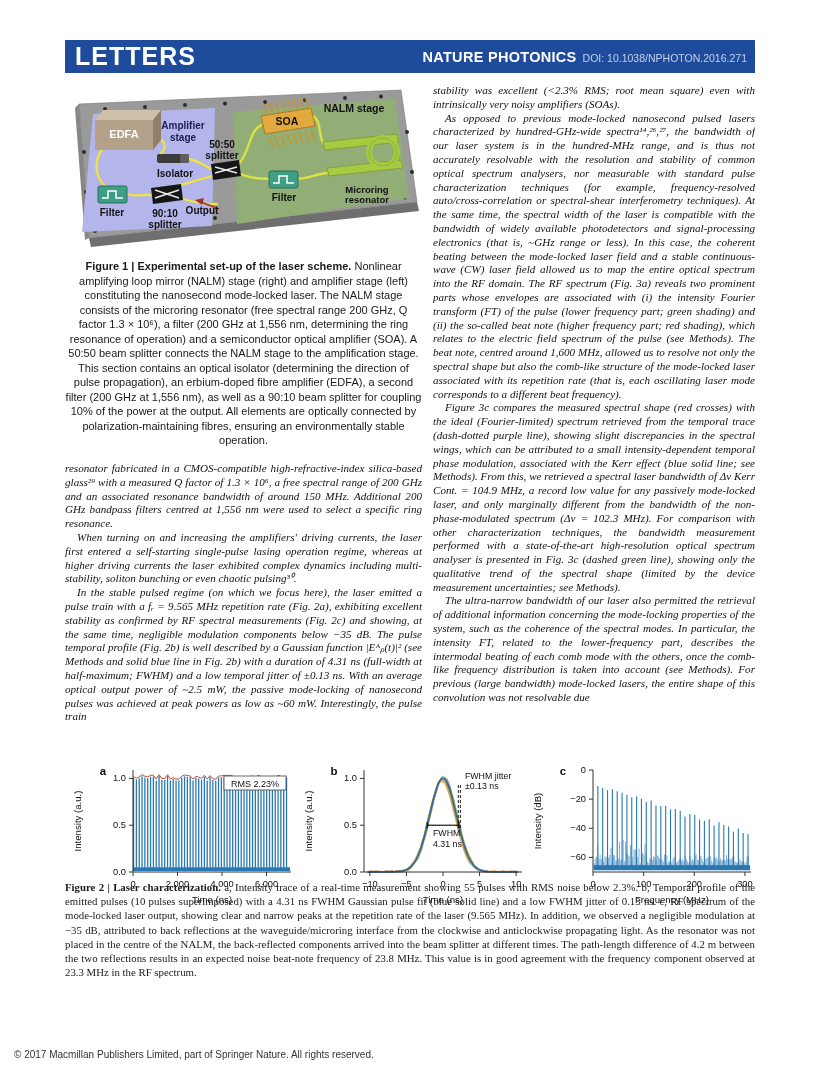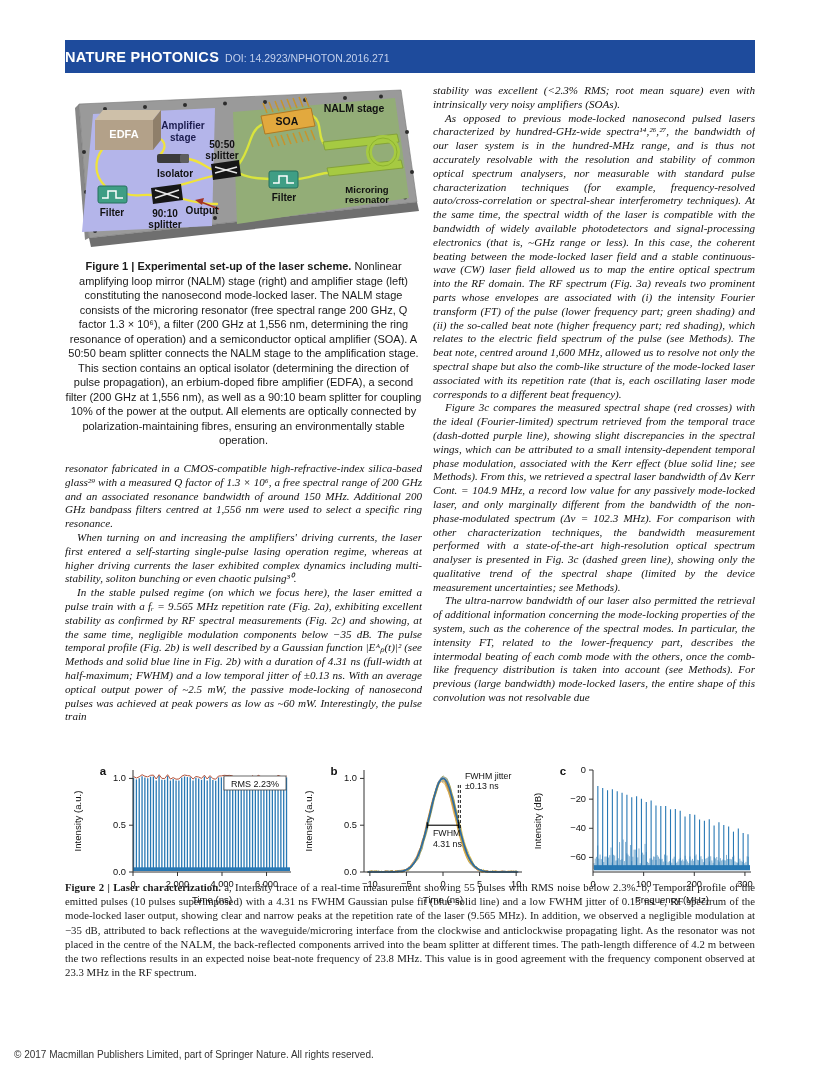--- a/index.html
+++ b/index.html
@@ -38,23 +38,24 @@
   #footer .url{color:#2a66b8;}
   #copyright{position:absolute;left:0;top:1049px;width:817px;text-align:left;
       font-family:"Liberation Sans",sans-serif;font-size:10px;color:#333;padding-left:14px;}
 </style>
 </head>
 <body>
 
 <div id="page">
 
   <div id="header-bar">
+    <span class="section">LETTERS</span>
     <span class="right">
       <span class="brand">NATURE PHOTONICS</span>
-      <span class="doi">DOI: 14.2923/NPHOTON.2016.271</span>
+      <span class="doi">DOI: 10.1038/NPHOTON.2016.271</span>
     </span>
   </div>
 
   <svg id="fig1" viewBox="0 0 360 170" font-family="Liberation Sans, sans-serif">
 
     <polygon points="24,156 352,120 354,129 26,165" fill="#6f6f6f"></polygon>
     <polygon points="14,22 24,156 20,158 10,26" fill="#878787"></polygon>
     <polygon points="14,22 336,8 352,120 24,156" fill="#9a9a9a" stroke="#777" stroke-width="0.6"></polygon>
 
     <g fill="#2c2c2c">

